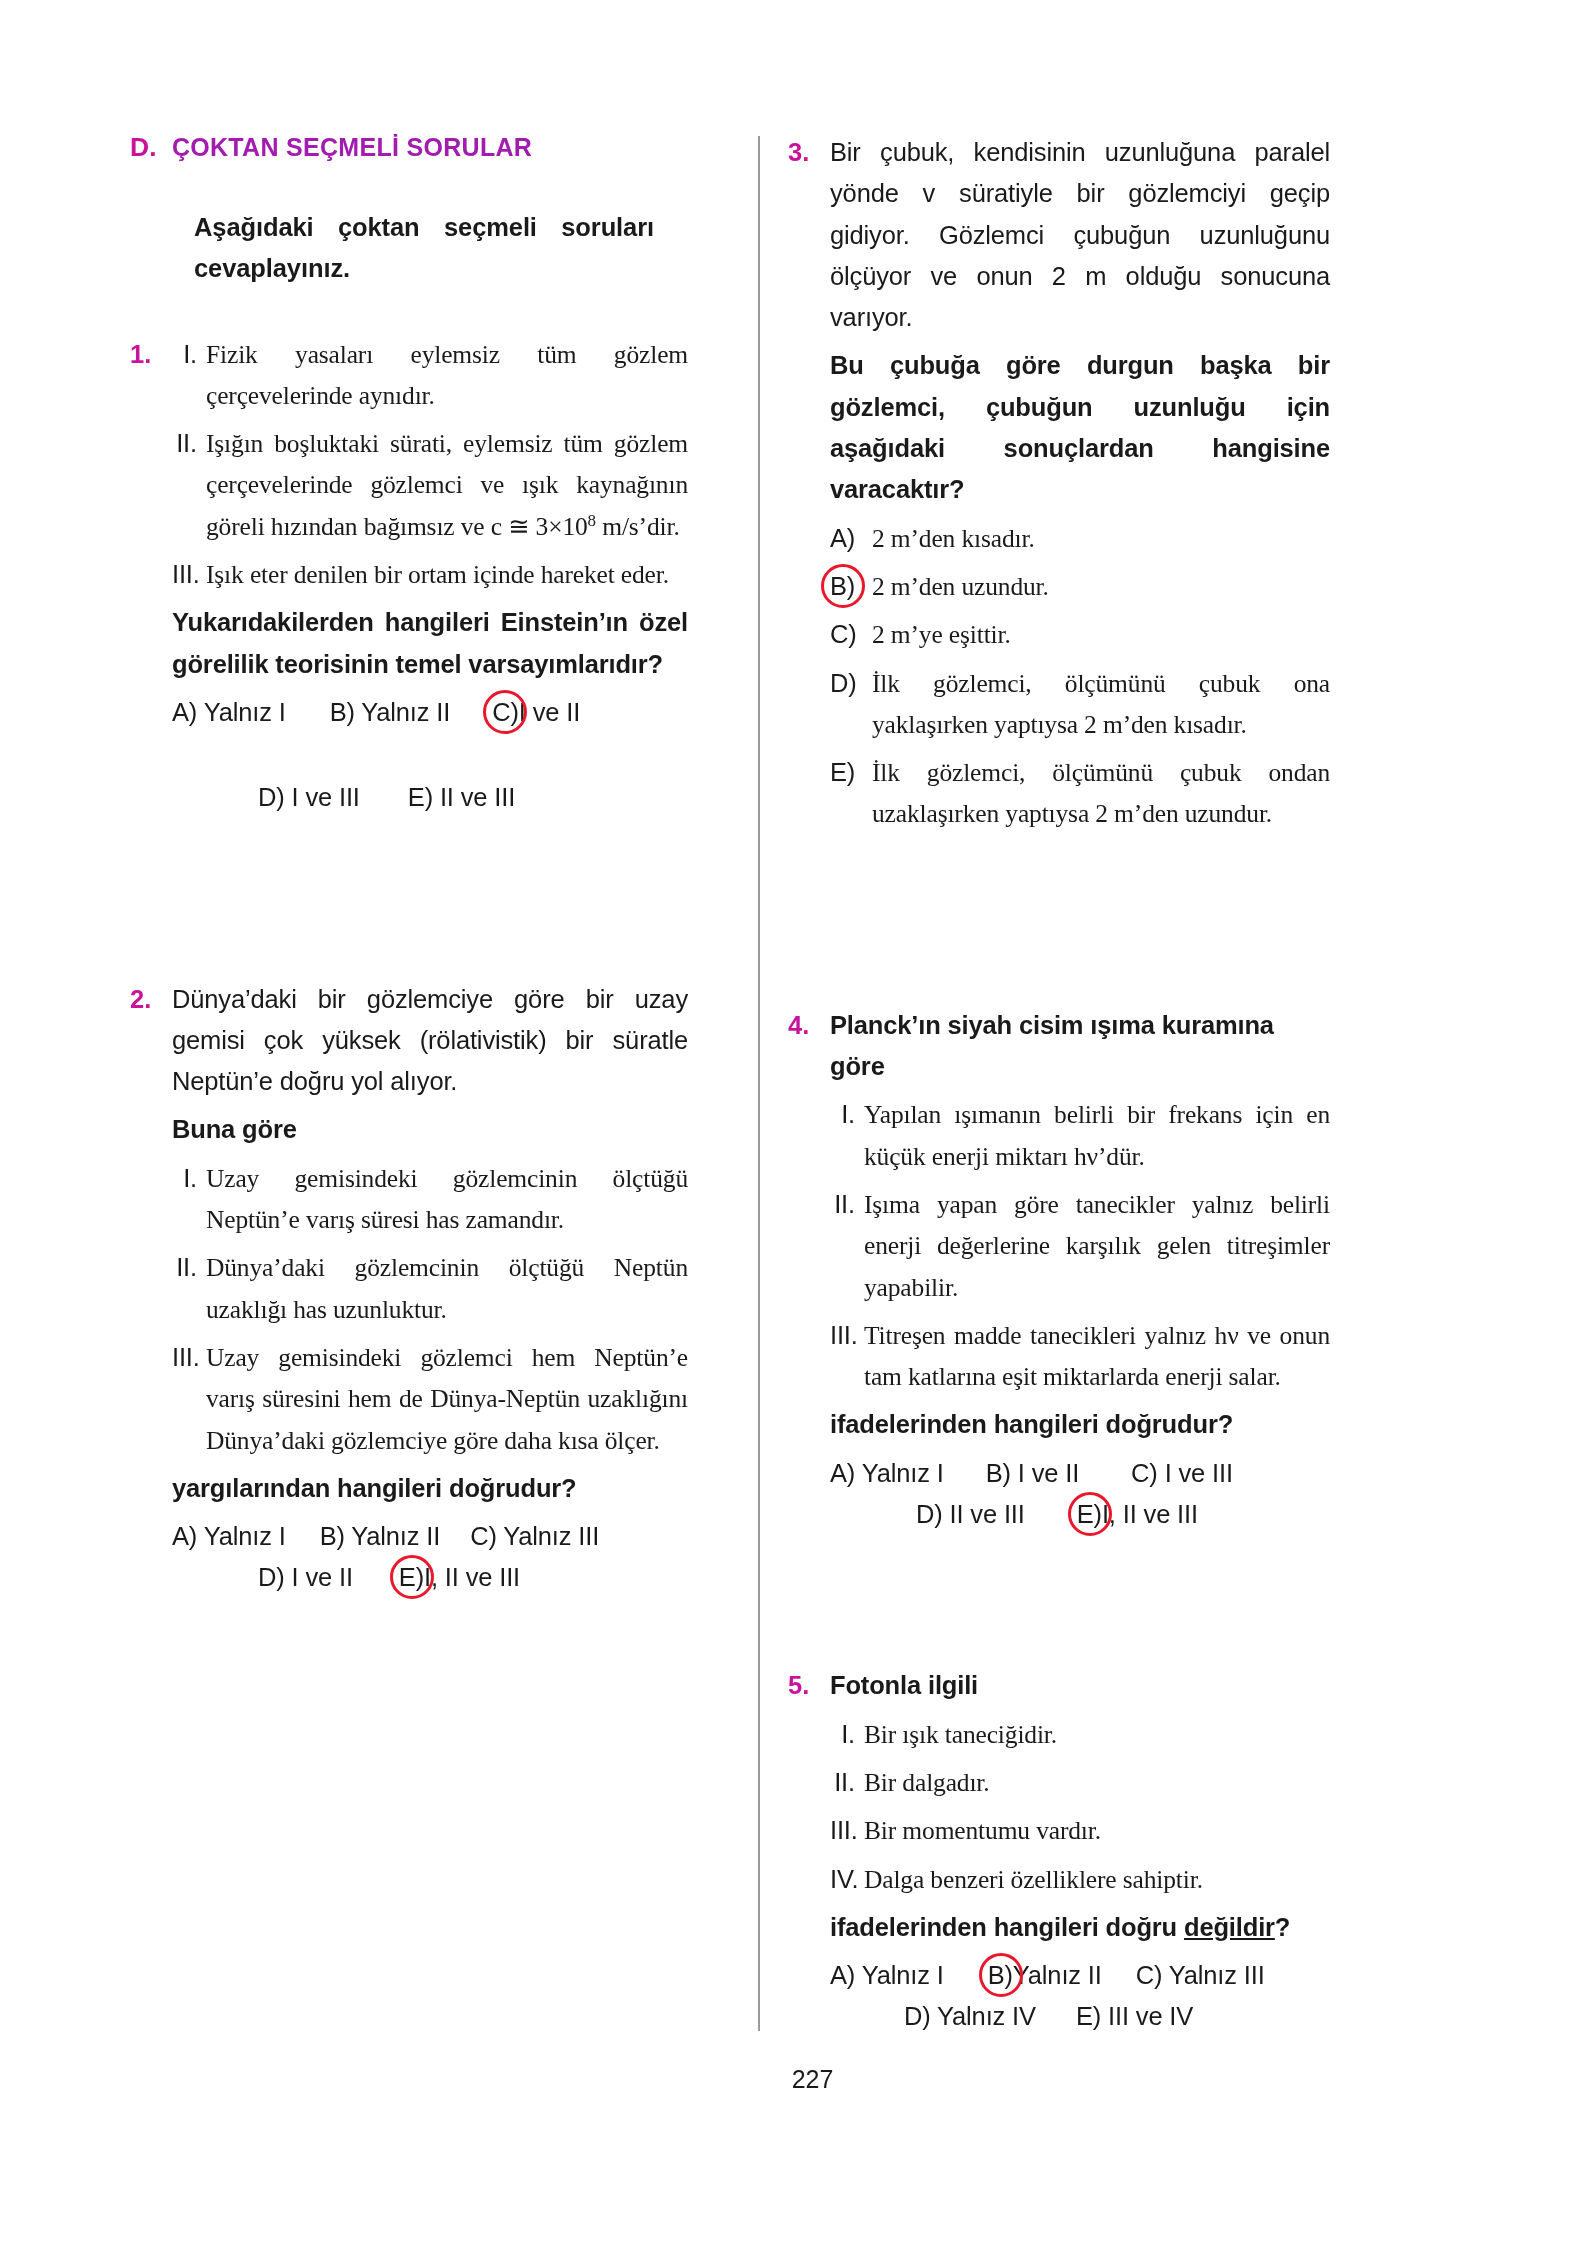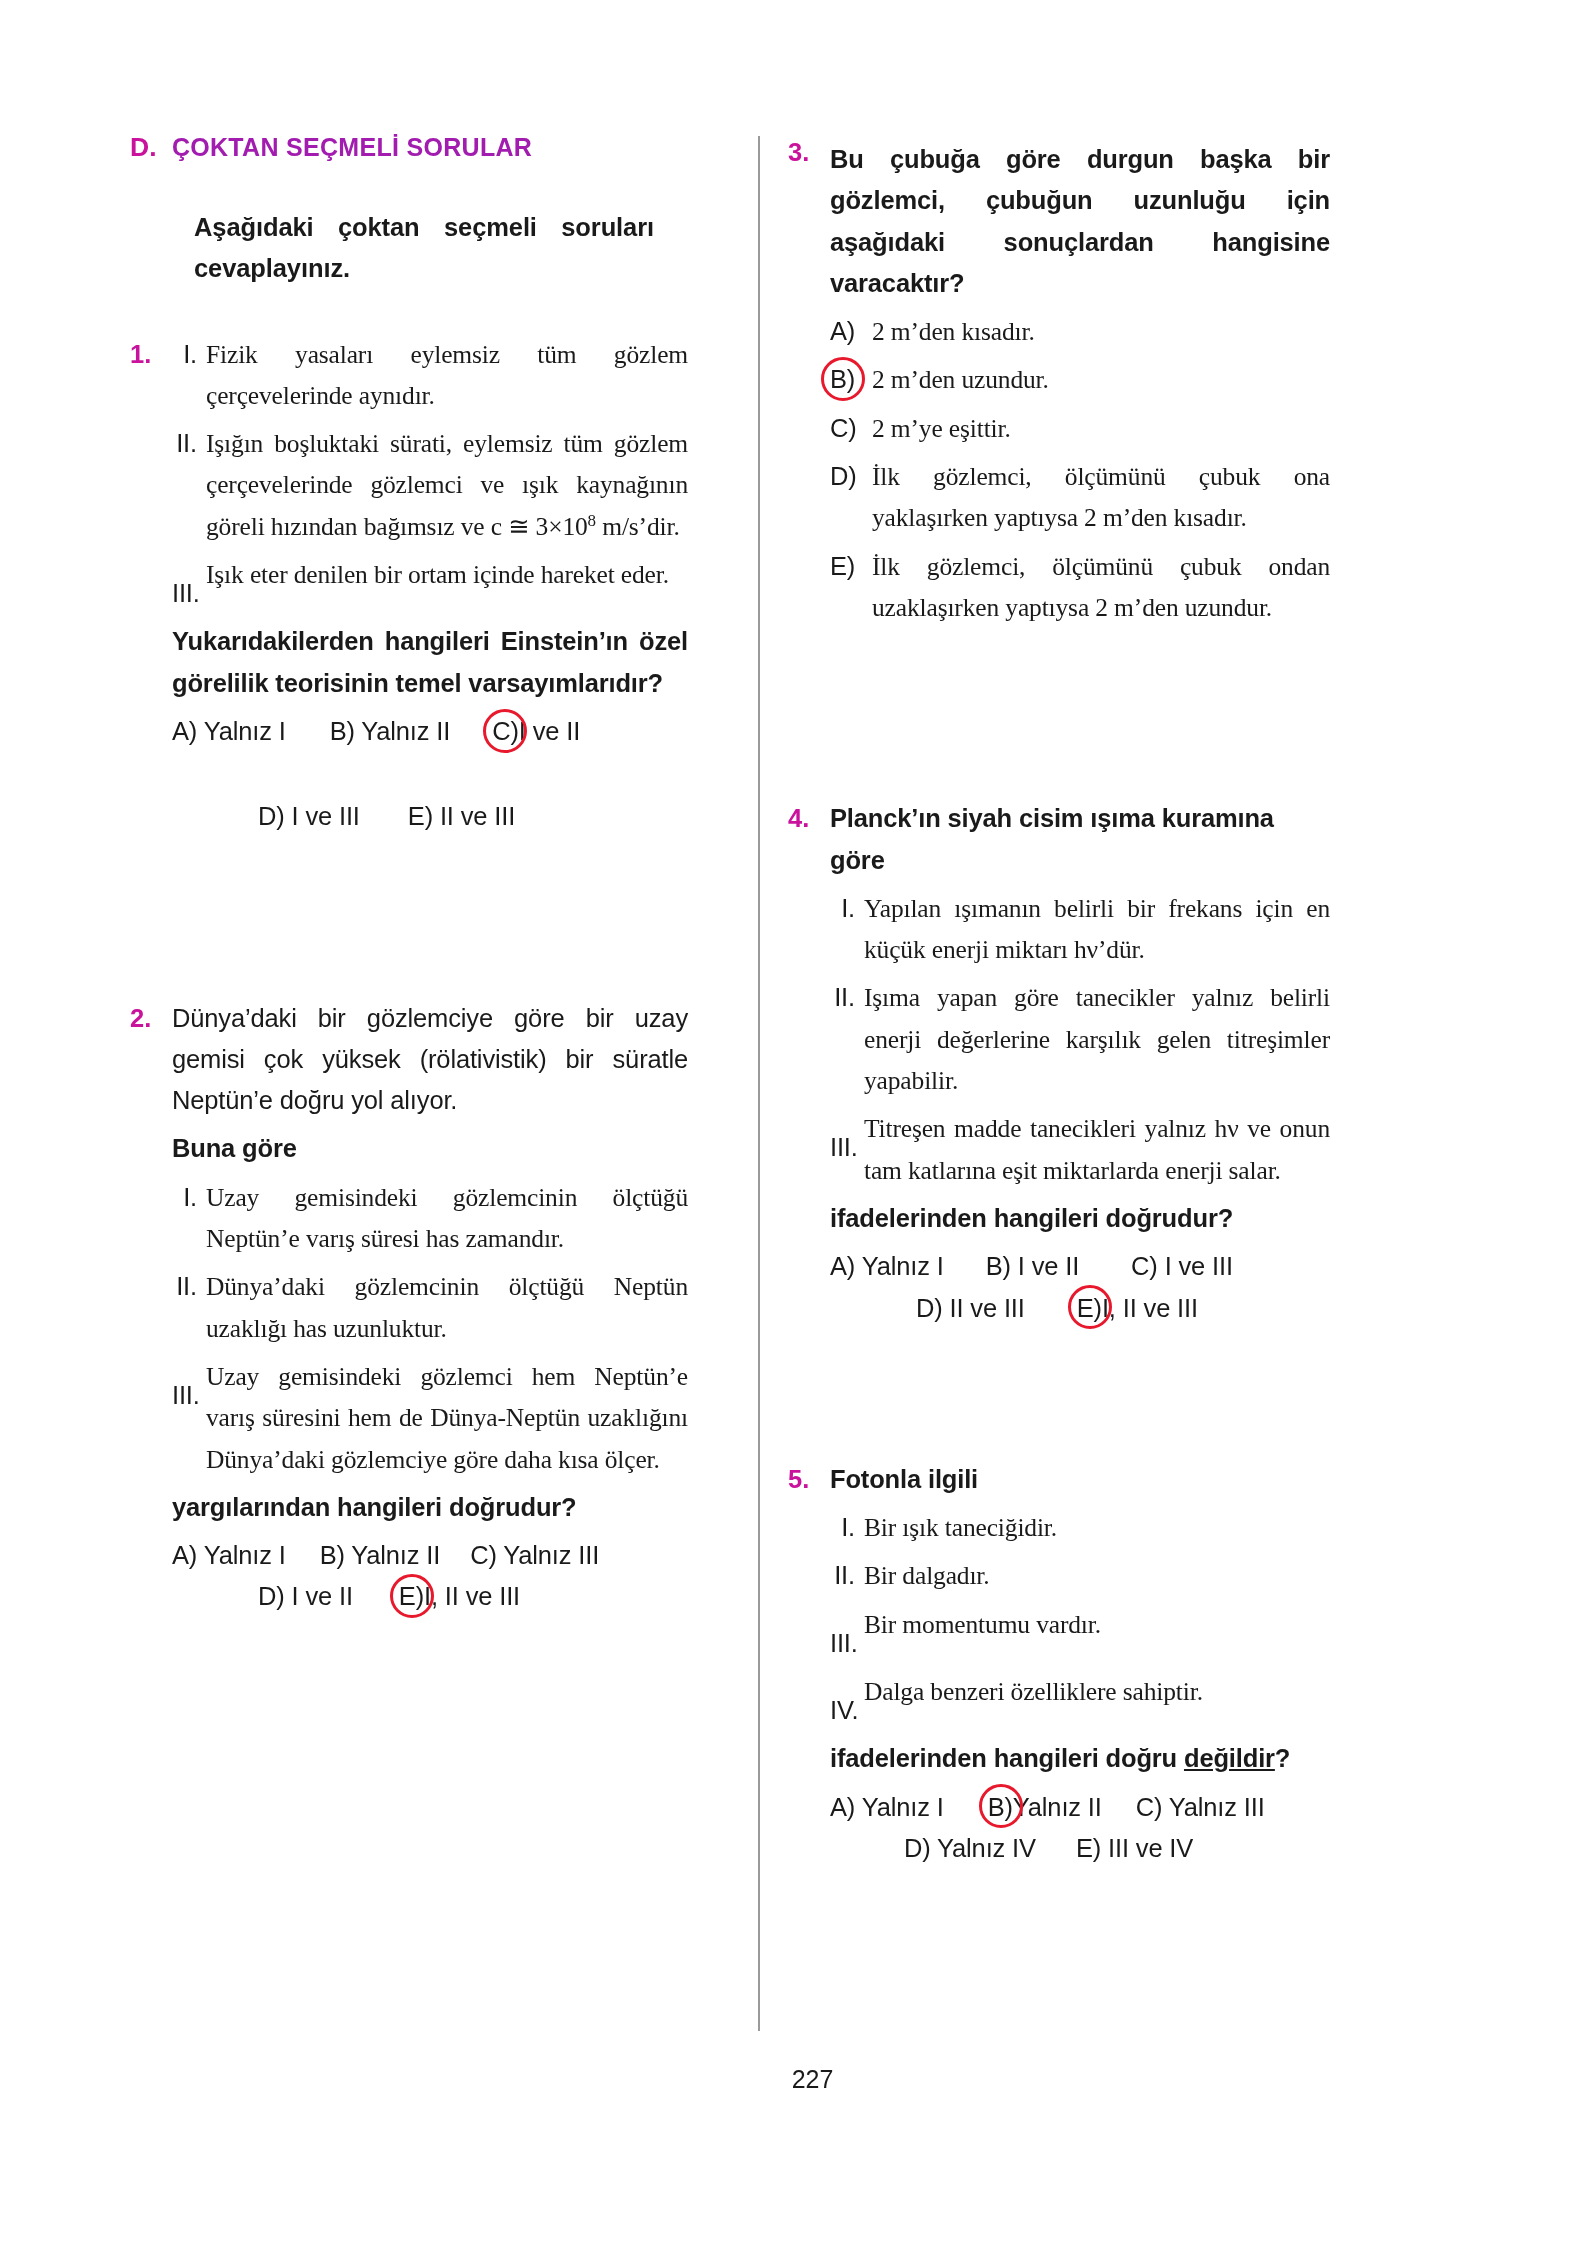--- a/index.html
+++ b/index.html
@@ -47,21 +47,21 @@
 
   .stem { font-size:25.5px; line-height:1.62; text-align:justify; letter-spacing:-.15px; }
   .stem.bold { font-weight:bold; }
   .stem.nojust { text-align:left; }
 
   
   .roman { display:flex; font-size:25.5px; line-height:1.62; letter-spacing:-.15px; }
   .roman .rn { flex:none; text-align:right; padding-right:9px; }
   .roman .rn.w1 { width:34px; }
   .roman .rn.w2 { width:34px; }
-  .roman .rn.w3 { width:34px;margin-top:19px; }
+  .roman .rn.w3 { width:34px; }
   .roman .rt { flex:1; text-align:justify;font-family:Liberation Serif, serif; }
   .roman .rt.nojust { text-align:left; }
 
   .gap-s { height:7px; }
 
   
   .opts { font-size:25.5px; line-height:1.62; letter-spacing:-.15px; }
   .opt-row { display:flex; white-space:nowrap; }
   .opt { position:relative; display:inline-block; }
   .opt .lbl { position:relative; display:inline-block; }
@@ -203,20 +203,21 @@
       </div>
 
     </div>
 
     <div class="col right">
 
       <div class="q">
         <div class="q-num">3.</div>
         <div class="q-body">
 
+          <div class="stem">Bir çubuk, kendisinin uzunluğuna paralel yönde v süratiyle bir gözlemciyi geçip gidiyor. Gözlemci çubuğun uzunluğunu ölçüyor ve onun 2 m olduğu sonucuna varıyor.</div>
           <div class="gap-s"></div>
 
           <div class="stem bold">Bu çubuğa göre durgun başka bir gözlemci, çubuğun uzunluğu için aşağıdaki sonuçlardan hangisine varacaktır?</div>
           <div class="gap-s"></div>
 
           <div class="opts">
             <div class="roman">
               <span class="rn w1" style="width:42px;text-align:left;padding-right:0;">A)</span>
               <span class="rt nojust">2 m’den kısadır.</span>
             </div>

